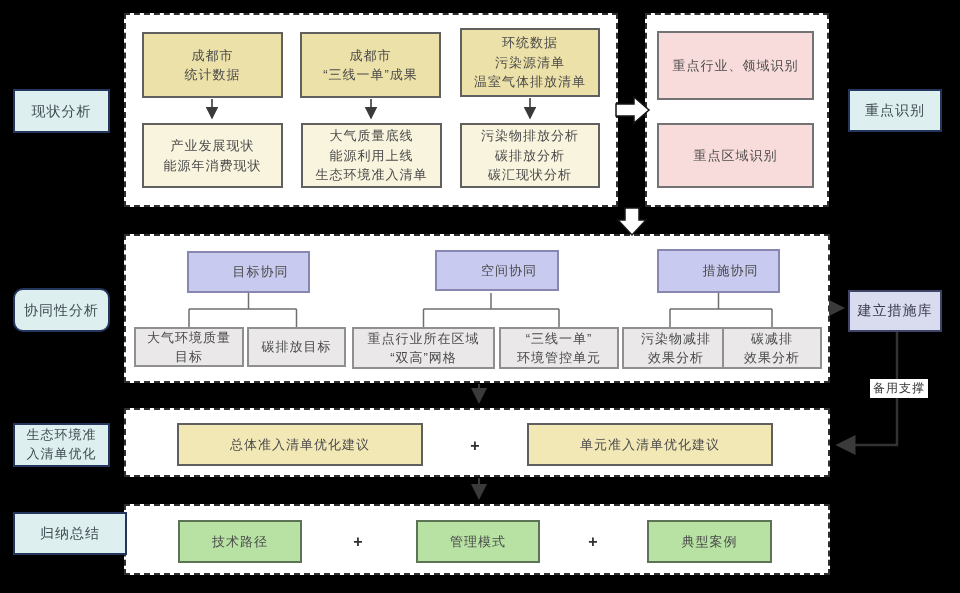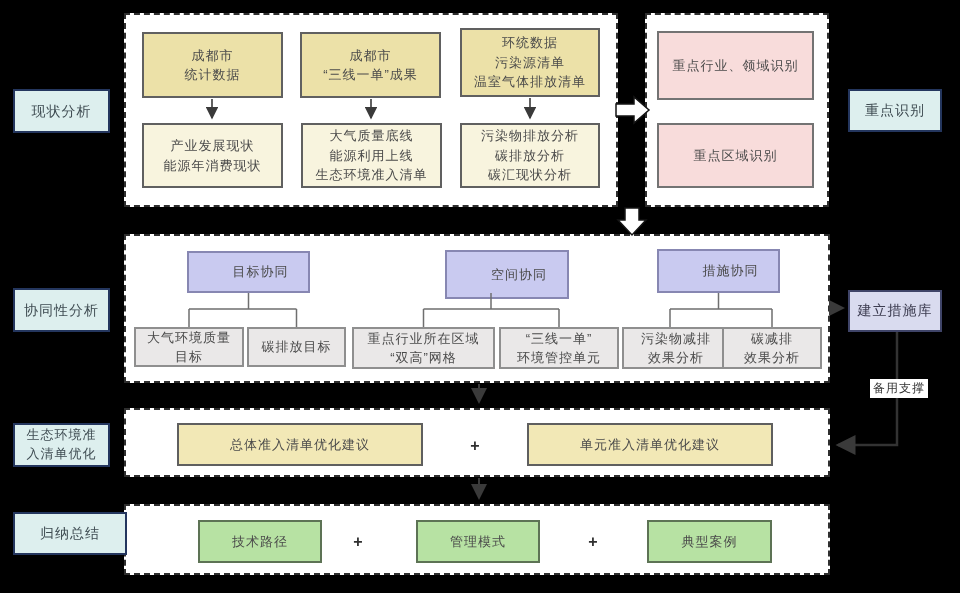--- a/index.html
+++ b/index.html
@@ -49,21 +49,21 @@
 
 <div id="stage">
 
   <div class="container" style="left:124px; top:13px; width:494px; height:194px;"></div>
   <div class="container" style="left:645px; top:13px; width:184px; height:194px;"></div>
   <div class="container" style="left:124px; top:234px; width:706px; height:149px;"></div>
   <div class="container" style="left:124px; top:408px; width:706px; height:69px;"></div>
   <div class="container" style="left:124px; top:504px; width:706px; height:71px;"></div>
 
   <div class="sidelabel" style="left:13px; top:89px; width:97px; height:44px;">现状分析</div>
-  <div class="sidelabel" style="left:13px; top:288px; width:97px; height:44px;">协同性分析</div>
+  <div class="sidelabel" style="left:13px; top:288px; width:97px; height:44px;border-radius:10px;">协同性分析</div>
   <div class="sidelabel" style="left:13px; top:423px; width:97px; height:44px; font-size:13px;">生态环境准
 入清单优化</div>
   <div class="sidelabel" style="left:13px; top:512px; width:114px; height:43px;">归纳总结</div>
 
   <div class="sidelabel" style="left:848px; top:89px; width:94px; height:43px;">重点识别</div>
   <div class="lav" style="left:848px; top:290px; width:94px; height:42px;">建立措施库</div>
   <div class="tag" style="left:870px; top:379px;">备用支撑</div>
 
   <div class="box src" style="left:142px; top:32px; width:141px; height:66px;">成都市
 统计数据</div>
@@ -79,40 +79,40 @@
 能源利用上线
 生态环境准入清单</div>
   <div class="box cream" style="left:460px; top:123px; width:140px; height:65px;">污染物排放分析
 碳排放分析
 碳汇现状分析</div>
 
   <div class="box pink" style="left:657px; top:31px; width:157px; height:69px;">重点行业、领域识别</div>
   <div class="box pink" style="left:657px; top:123px; width:157px; height:65px;">重点区域识别</div>
 
   <div class="box hdr" style="left:187px; top:251px; width:123px; height:42px;">目标协同</div>
-  <div class="box hdr" style="left:445px; top:250px; width:124px; height:49px;">空间协同</div>
+  <div class="box hdr" style="left:435px; top:250px; width:124px; height:41px;">空间协同</div>
   <div class="box hdr" style="left:657px; top:249px; width:123px; height:44px;">措施协同</div>
 
   <div class="box gray" style="left:134px; top:327px; width:110px; height:40px;">大气环境质量
 目标</div>
   <div class="box gray" style="left:247px; top:327px; width:99px; height:40px;">碳排放目标</div>
   <div class="box gray" style="left:352px; top:327px; width:143px; height:42px;">重点行业所在区域
 “双高”网格</div>
   <div class="box gray" style="left:499px; top:327px; width:120px; height:42px;">“三线一单”
 环境管控单元</div>
   <div class="box gray" style="left:622px; top:327px; width:108px; height:42px;">污染物减排
 效果分析</div>
   <div class="box gray" style="left:722px; top:327px; width:100px; height:42px;">碳减排
 效果分析</div>
 
   <div class="box ylw" style="left:177px; top:423px; width:246px; height:43px;">总体准入清单优化建议</div>
   <div class="plus" style="left:475px; top:446px;">+</div>
   <div class="box ylw" style="left:527px; top:423px; width:246px; height:43px;">单元准入清单优化建议</div>
 
-  <div class="box grn" style="left:178px; top:520px; width:124px; height:43px;margin-left:20px;">技术路径</div>
+  <div class="box grn" style="left:178px; top:520px; width:124px; height:43px;">技术路径</div>
   <div class="plus" style="left:358px; top:542px;">+</div>
   <div class="box grn" style="left:416px; top:520px; width:124px; height:43px;">管理模式</div>
   <div class="plus" style="left:593px; top:542px;">+</div>
   <div class="box grn" style="left:647px; top:520px; width:125px; height:43px;">典型案例</div>
 
   <svg id="overlay" width="960" height="593">
     <defs>
       <marker id="ah" markerWidth="9" markerHeight="8" refX="7" refY="4" orient="auto">
         <path d="M0,0 L8,4 L0,8 Z" fill="#3a3a3a"></path>
       </marker>

